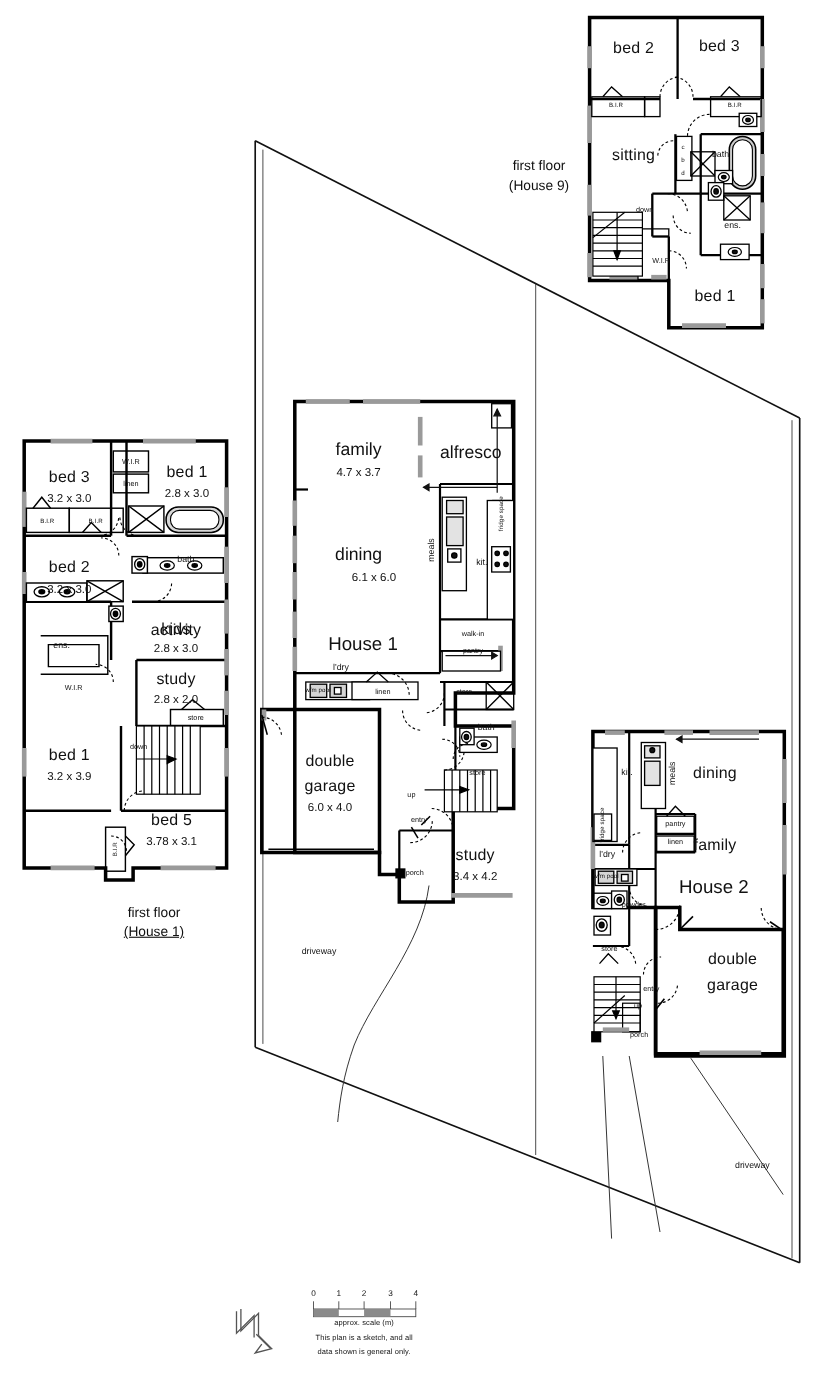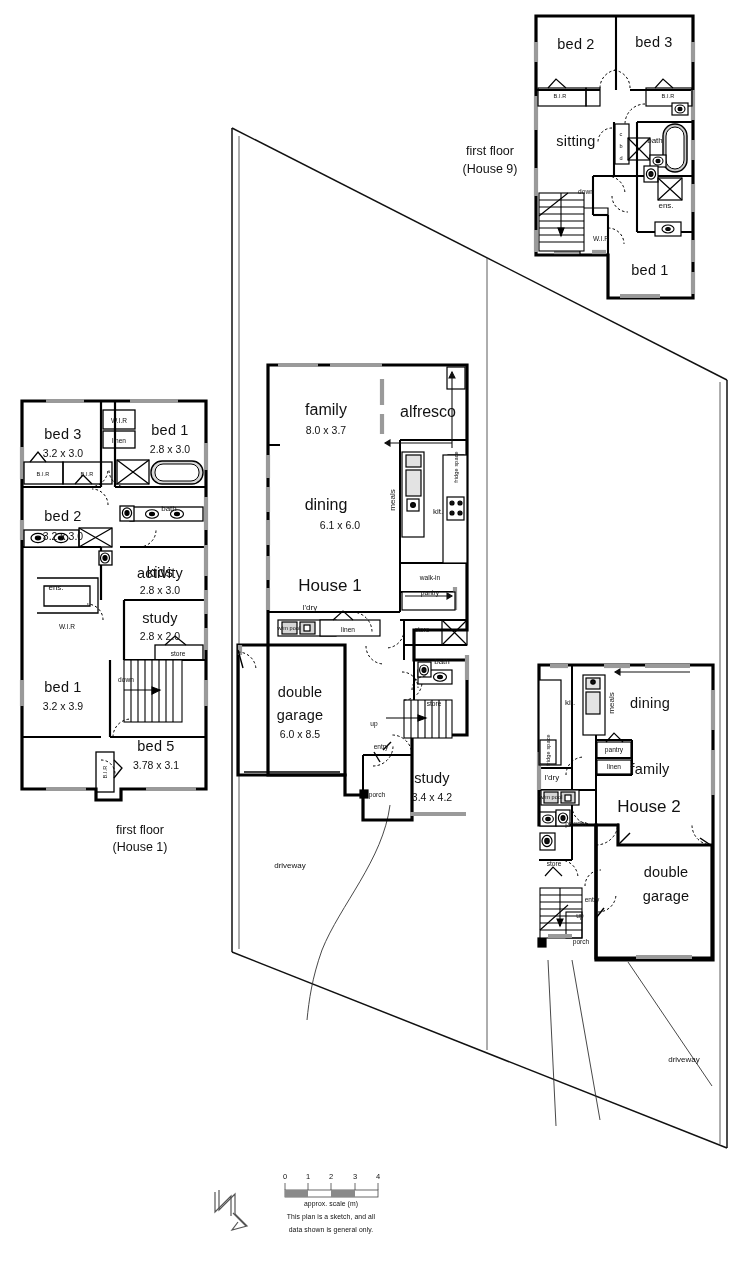--- a/index.html
+++ b/index.html
@@ -519,30 +519,30 @@
 <div class="lbl tiny2" style="left:119px;top:440px;">linen</div>
 <div class="lbl tiny" style="left:43px; top:474px;">B.I.R</div>
 <div class="lbl tiny" style="left:87px; top:474px;">B.I.R</div>
 <div class="lbl small" style="left:169px;top:508px;">bath</div>
 <div class="lbl small" style="left:56px; top:587px;">ens.</div>
 <div class="lbl tiny2" style="left:67px; top:626px;">W.I.R</div>
 <div class="lbl tiny2" style="left:178px;top:653px;">store</div>
 <div class="lbl tiny2" style="left:126px;top:679px;">down</div>
 <div class="lbl tiny vert" style="left:105px;top:772px;">B.I.R</div>
 <div class="lbl cap" style="left:140px;top:830px;">first floor</div>
-<div class="lbl cap" style="left:140px;top:847px;">(House 1)</div>
+<div class="lbl cap" style="left:140px;top:847px;text-decoration:underline;">(House 1)</div>
 
 <div class="lbl roombig" style="left:326px;top:410px;">family</div>
-<div class="lbl dim" style="left:326px;top:430px;">8.0 x 3.7</div>
+<div class="lbl dim" style="left:326px;top:430px;">4.7 x 3.7</div>
 <div class="lbl roombig" style="left:326px;top:505px;">dining</div>
 <div class="lbl dim" style="left:326px;top:525px;margin-left:14px;">6.1 x 6.0</div>
 <div class="lbl roombig" style="left:428px;top:412px;">alfresco</div>
 <div class="lbl room" style="left:300px;top:692px;">double</div>
 <div class="lbl room" style="left:300px;top:715px;">garage</div>
-<div class="lbl dim" style="left:300px;top:734px;">6.0 x 8.5</div>
+<div class="lbl dim" style="left:300px;top:734px;">6.0 x 4.0</div>
 <div class="lbl room" style="left:432px;top:778px;">study</div>
 <div class="lbl dim" style="left:432px;top:797px;">3.4 x 4.2</div>
 <div class="lbl small vert" style="left:392px;top:500px;">meals</div>
 <div class="lbl small" style="left:438px;top:511px;">kit.</div>
 <div class="lbl tiny vert" style="left:456px;top:467px;">fridge space</div>
 <div class="lbl tiny2" style="left:430px;top:577px;">walk-in</div>
 <div class="lbl tiny2" style="left:430px;top:592px;">pantry</div>
 <div class="lbl tiny2" style="left:422px;top:629px;">store</div>
 <div class="lbl small" style="left:310px;top:607px;">l'dry</div>
 <div class="lbl tiny2" style="left:348px;top:629px;">linen</div>

